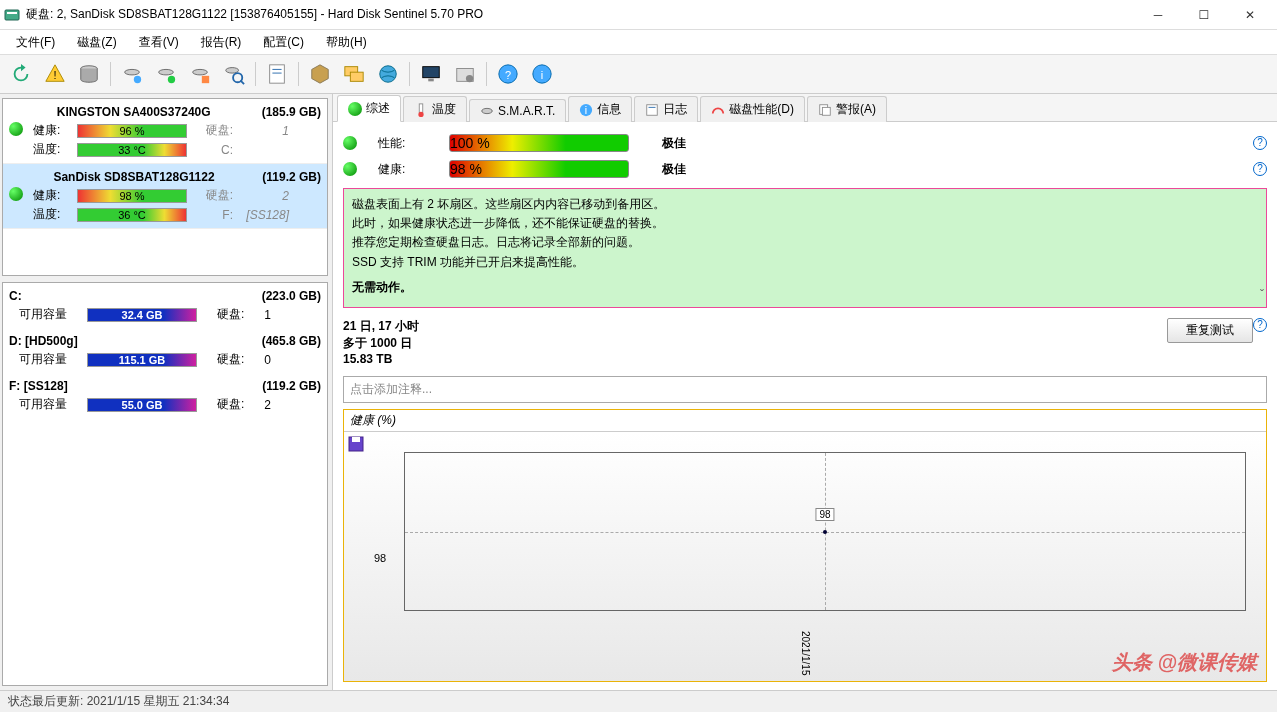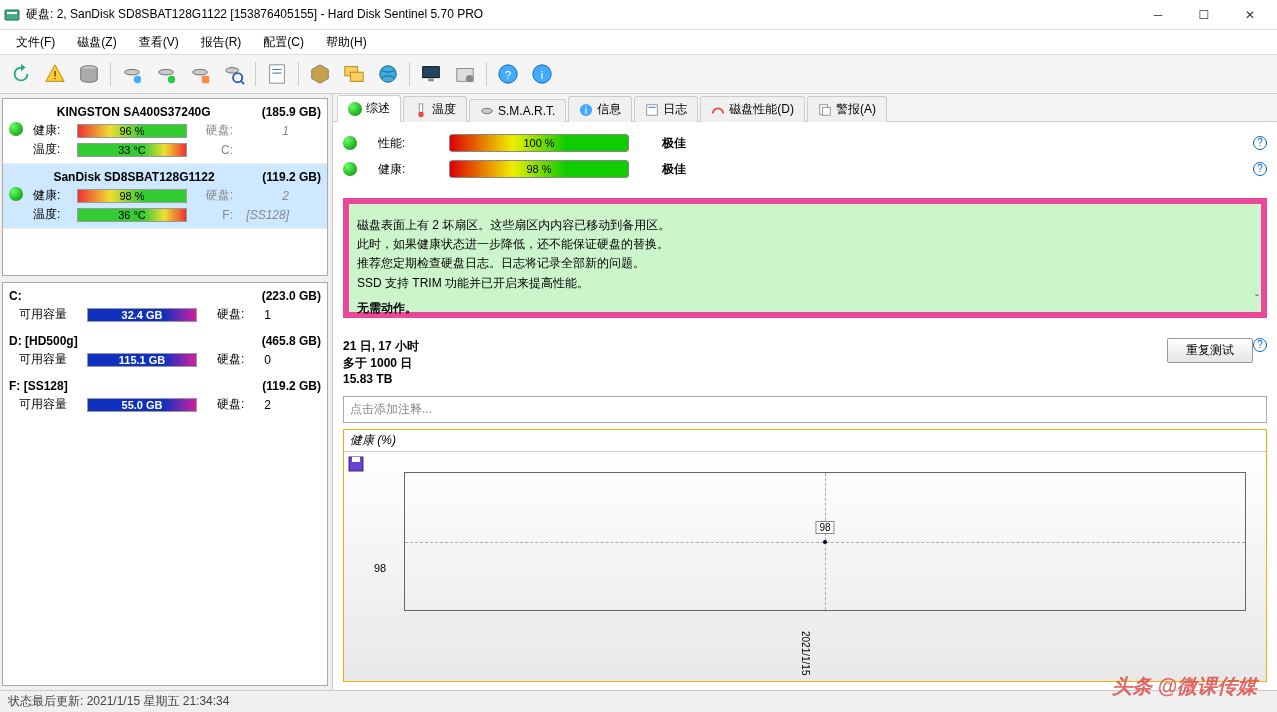--- a/index.html
+++ b/index.html
@@ -38,42 +38,42 @@
 .part-row .plbl{width:58px;text-align:right}
 .part-row .pbar{width:110px;height:14px;border:1px solid #999;background:linear-gradient(to right,#1030c0 70%,#d020a0 100%);color:#fff;text-align:center;font-size:11px;line-height:12px;font-weight:bold}
 .right-panel{flex:1;display:flex;flex-direction:column;background:#fff;border-left:1px solid #ccc;overflow:hidden}
 .tabs{height:28px;display:flex;align-items:flex-end;background:#f5f5f5;border-bottom:1px solid #ccc;padding-left:4px;gap:0}
 .tab{display:flex;align-items:center;gap:4px;padding:4px 10px;border:1px solid #ccc;border-bottom:none;background:#f0f0f0;margin-right:2px;border-radius:3px 3px 0 0;position:relative;top:1px}
 .tab.active{background:#fff;border-bottom:1px solid #fff}
 .tab-icon{width:14px;height:14px}
 .content{flex:1;padding:8px 10px;display:flex;flex-direction:column;overflow:hidden}
 .status-row{display:flex;align-items:center;gap:21px;padding:4px 0}
 .status-row .slbl{width:50px}
-.status-row .sbar{width:180px;height:18px;border:1px solid #888;border-radius:3px;background:linear-gradient(to right,#d00 0%,#ee0 35%,#1c0 65%,#1c0 100%);text-align:center;line-height:16px;font-size:11px}
+.status-row .sbar{width:180px;height:18px;border:1px solid #888;border-radius:3px;background:linear-gradient(to right,#d00 0%,#ee0 35%,#1c0 65%,#1c0 100%);text-align:left;line-height:16px;font-size:14px}
 .status-row .srating{font-weight:bold;margin-left:12px}
 .help-icn{margin-left:auto;color:#06c;border:1px solid #06c;border-radius:50%;width:14px;height:14px;text-align:center;line-height:12px;font-size:10px}
-.info-box{background:#ccf5cc;border:6px solid #ec4899;padding:12px 8px;margin:16px 0;height:120px;line-height:1.6;position:relative}
+.info-box{background:#ccf5cc;border:1px solid #ec4899;padding:6px 8px;margin:6px 0;height:120px;line-height:1.6;position:relative}
 .info-box .scroll-hint{position:absolute;right:2px;bottom:2px;color:#666}
 .power-info{display:flex;padding:4px 0}
 .power-info .pi-labels{width:150px}
 .power-info .pi-values{flex:1;font-weight:bold}
 .retest-btn{padding:3px 18px;border:1px solid #999;background:linear-gradient(#fff,#e5e5e5);border-radius:2px}
 .annotation{border:1px solid #aaa;padding:4px 6px;color:#888;margin:6px 0}
 .chart-box{flex:1;border:1px solid #eab308;margin-top:0;display:flex;flex-direction:column}
 .chart-title{padding:2px 6px;font-style:italic;border-bottom:1px solid #ccc}
 .chart-area{flex:1;position:relative;background:linear-gradient(#fff,#e8e8e8)}
 .chart-plot{position:absolute;left:60px;right:20px;top:20px;bottom:70px;border:1px solid #666}
 .chart-ytick{position:absolute;left:30px;font-size:11px}
 .chart-point{position:absolute;width:4px;height:4px;background:#003;border-radius:50%}
 .chart-point-label{position:absolute;border:1px solid #888;background:#fff;padding:0 3px;font-size:10px}
 .chart-xtick{position:absolute;writing-mode:vertical-rl;font-size:10px}
 .chart-save-icon{position:absolute;left:4px;top:4px;width:16px;height:16px}
 .statusbar{height:22px;background:#f0f0f0;border-top:1px solid #ccc;display:flex;align-items:center;padding:0 8px;color:#444}
 .green-dot{display:inline-block;width:14px;height:14px;border-radius:50%;background:radial-gradient(circle at 30% 30%,#6f6,#080)}
-.watermark{position:absolute;right:20px;bottom:12px;color:#d44;font-size:20px;font-weight:bold;opacity:0.8;font-style:italic}
+.watermark{position:absolute;right:20px;bottom:36px;color:#d44;font-size:20px;font-weight:bold;opacity:0.8;font-style:italic}
 .health-bar{background:linear-gradient(to right,#e33 0%,#ed3 30%,#3c3 60%,#3c3 100%)}
 .temp-bar{background:linear-gradient(to right,#3c3 0%,#3c3 60%,#ed3 80%,#e33 100%)}
 </style>
 </head>
 <body>
 
 <div class="titlebar">
   <svg class="app-icon" viewBox="0 0 16 16">
       <rect x="1" y="3" width="14" height="10" rx="1" fill="#4a8" stroke="#265"></rect>
       <rect x="3" y="5" width="10" height="2" fill="#fff"></rect>

